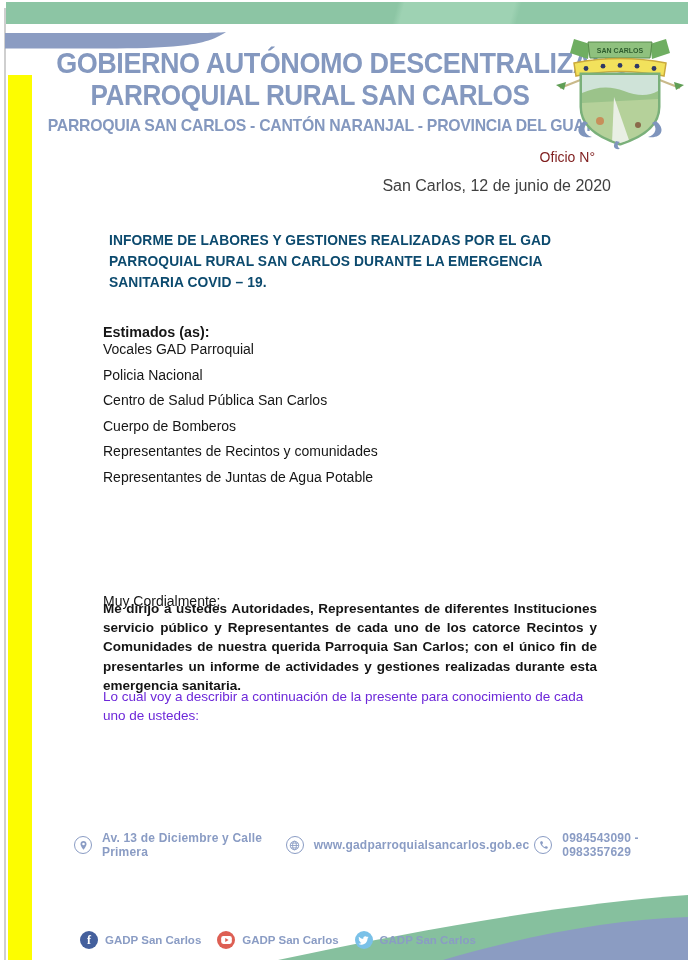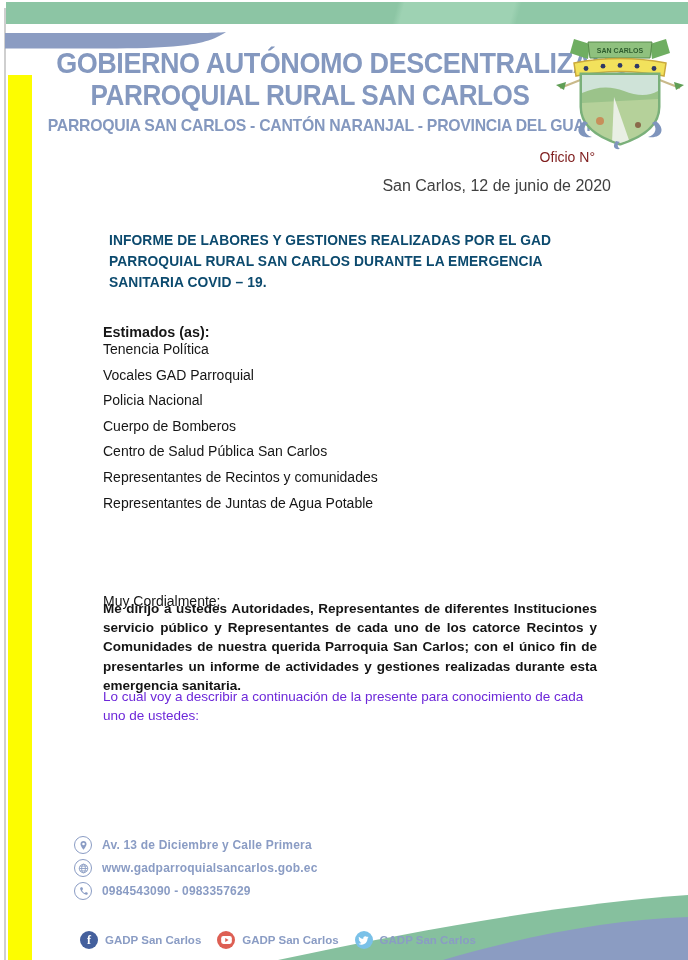--- a/index.html
+++ b/index.html
@@ -37,21 +37,21 @@
   .salutation { position:absolute; top:324px; left:103px; font-weight:bold; font-size:14.3px; }
   .recipients { position:absolute; top:337px; left:103px; font-size:14px; }
   .recipients .recip { height:25.6px; line-height:25.6px; }
   .greeting { position:absolute; top:549px; left:103px; font-size:14px;margin-top:44px; }
   .para1 { position:absolute; top:599px; left:103px; width:494px; font-size:13.5px;
            line-height:19.2px; text-align:justify; color:#141414;font-weight:bold; }
   .para2 { position:absolute; top:687px; left:103px; width:494px; font-size:13.5px;
            line-height:19px; color:#6d28d9; }
 
   
-  .contacts { position:absolute; left:74px; top:836px; display:flex; flex-direction:column; gap:5px; z-index:3; }
+  .contacts { position:absolute; left:74px; top:836px; display:flex; flex-direction:row; gap:5px; z-index:3; }
   .contact-row { display:flex; align-items:center; gap:10px; height:18px; }
   .cicon { width:18px; height:18px; border:1.4px solid #8a9cc4; border-radius:50%;
            box-sizing:border-box; display:flex; align-items:center; justify-content:center; flex:0 0 auto; }
   .cicon svg { display:block; }
   .ctext { font-size:12px; font-weight:bold; color:#8a9cc4; letter-spacing:0.2px; }
 
   
   .social { position:absolute; left:80px; top:931px; display:flex; gap:16px; align-items:center; z-index:3; }
   .soc-item { display:flex; align-items:center; gap:7px; }
   .soc-circle { width:18px; height:18px; border-radius:50%; display:flex; align-items:center;
@@ -128,25 +128,24 @@
   <div class="dateline">San Carlos, 12 de junio de 2020</div>
 
   <div class="doc-title">
     <div>INFORME DE LABORES Y GESTIONES REALIZADAS POR EL GAD</div>
     <div>PARROQUIAL RURAL SAN CARLOS DURANTE LA EMERGENCIA</div>
     <div>SANITARIA COVID – 19.</div>
   </div>
 
   <div class="salutation">Estimados (as):</div>
   <div class="recipients">
-    <div class="recip">Tenencia Política</div>
     <div class="recip">Vocales GAD Parroquial</div>
     <div class="recip">Policia Nacional</div>
+    <div class="recip">Centro de Salud Pública San Carlos</div>
     <div class="recip">Cuerpo de Bomberos</div>
-    <div class="recip">Centro de Salud Pública San Carlos</div>
     <div class="recip">Representantes de Recintos y comunidades</div>
     <div class="recip">Representantes de Juntas de Agua Potable</div>
   </div>
 
   <div class="greeting">Muy Cordialmente;</div>
   <div class="para1">Me dirijo a ustedes Autoridades, Representantes de diferentes Instituciones servicio público y Representantes de cada uno de los catorce Recintos y Comunidades de nuestra querida Parroquia San Carlos; con el único fin de presentarles un informe de actividades y gestiones realizadas durante esta emergencia sanitaria.</div>
   <div class="para2">Lo cual voy a describir a continuación de la presente para conocimiento de cada uno de ustedes:</div>
 
   <div class="contacts">
     <div class="contact-row">

